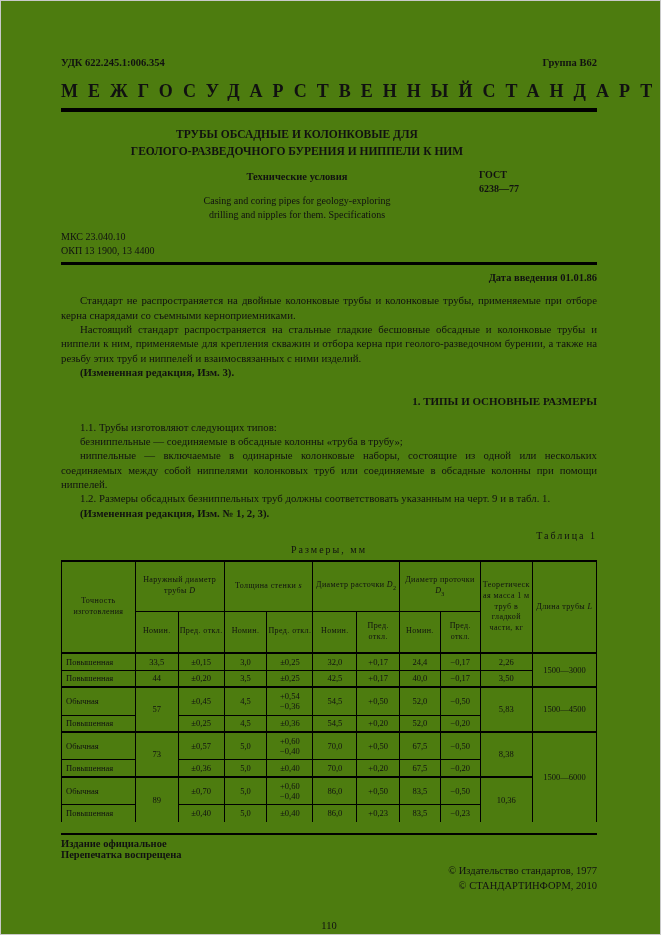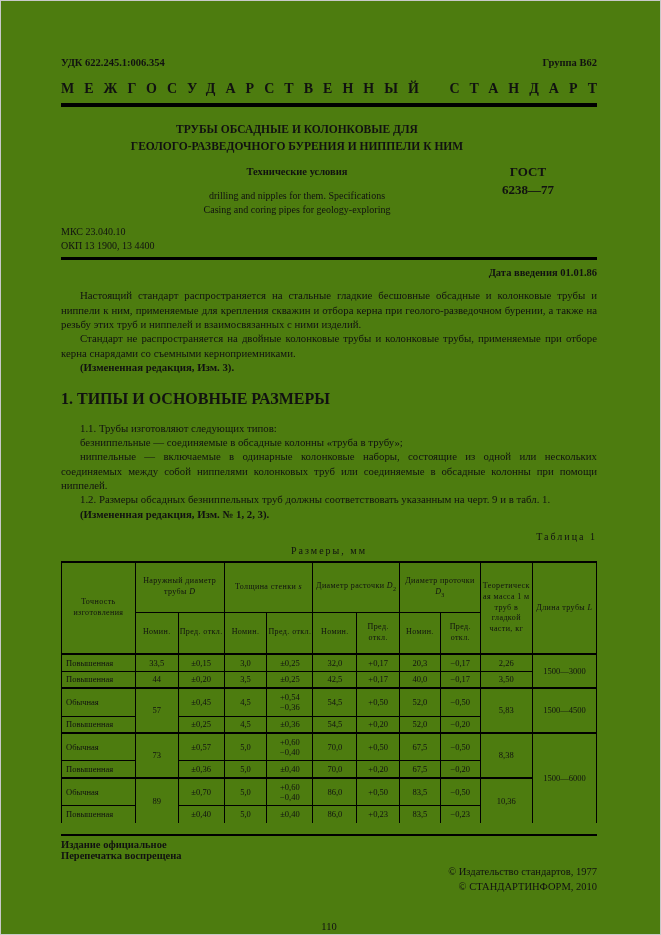--- a/index.html
+++ b/index.html
@@ -10,46 +10,46 @@
     background: #4d7c0f;
     border: 1px solid #c9c9c9;
     font-family: "Liberation Serif", "DejaVu Serif", serif;
     color: #111;
     padding: 56px 63px 0 60px;
     overflow: hidden;
   }
   .udk-row { display: flex; justify-content: space-between; font-weight: bold; font-size: 10.5px; }
   .std-name-row {
     display: flex; justify-content: space-between;
-    font-weight: bold; font-size: 14px;
+    font-weight: bold; font-size: 18px;
     margin-top: 13px;
   }
   .std-name-row .w1 { letter-spacing: 10px; }
   .std-name-row .w2 { letter-spacing: 10px; margin-right: -10px; }
   .rule-thick { height: 4px; background: #000; margin-top: 6px; }
   .rule-thick2 { height: 3px; background: #000; margin-top: 5px; }
 
   .header-block { position: relative; }
   .centered-stack { margin-right: 64px; text-align: center; }
   .doc-title { font-weight: bold; font-size: 11.5px; line-height: 1.45; margin-top: 14px; text-align: center; }
   .doc-subtitle { font-weight: bold; font-size: 10.5px; margin-top: 12px; }
   .doc-title-en { font-size: 10px; line-height: 1.35; margin-top: 12px; }
   .gost-box {
-    position: absolute; right: 14px; top: 42px;
-    width: 110px; text-align: center;
-    font-weight: bold; font-size: 13px; line-height: 1.4;
+    position: absolute; right: 8px; top: 42px;
+    width: 110px; 
+    font-weight: bold; font-size: 10px; line-height: 1.4;
   }
   .codes { font-size: 10px; line-height: 1.35; margin-top: 9px; }
 
   .date-row { text-align: right; font-weight: bold; font-size: 10.5px; margin: 7px 0 10px 0; }
   .date-row .dval { }
 
   .body-text { font-size: 10.8px; line-height: 1.33; text-align: justify; text-indent: 19px; }
   .bold { font-weight: bold; }
-  .section-heading { text-align: left; font-weight: bold; font-size: 16px; margin: 15px 0 13px 0; }
+  .section-heading { text-align: right; font-weight: bold; font-size: 11px; margin: 15px 0 13px 0; }
 
   .table-caption { text-align: right; font-size: 10px; letter-spacing: 2px; margin-top: 10px; }
   .units-title { text-align: center; font-size: 10px; letter-spacing: 2px; margin-top: 3px; }
 
   table.dim-table {
     width: 100%; margin-top: 5px;
     border-collapse: collapse;
     border-top: 2.5px solid #000;
     table-layout: fixed;
     font-size: 8.5px;
@@ -97,43 +97,43 @@
   <div class="rule-thick"></div>
 
   <div class="header-block">
     <div class="centered-stack">
       <div class="doc-title">
         <div>ТРУБЫ ОБСАДНЫЕ И КОЛОНКОВЫЕ ДЛЯ</div>
         <div>ГЕОЛОГО-РАЗВЕДОЧНОГО БУРЕНИЯ И НИППЕЛИ К НИМ</div>
       </div>
       <div class="doc-subtitle">Технические условия</div>
       <div class="doc-title-en">
+        <div>Casing and coring pipes for geology-exploring</div>
         <div>drilling and nipples for them. Specifications</div>
-        <div>Casing and coring pipes for geology-exploring</div>
       </div>
     </div>
     <div class="gost-box">
       <div>ГОСТ</div>
       <div>6238—77</div>
     </div>
     <div class="codes">
       <div>МКС 23.040.10</div>
       <div>ОКП 13 1900, 13 4400</div>
     </div>
   </div>
 
   <div class="rule-thick2"></div>
 
   <div class="date-row">
     <span>Дата введения</span>
     <span class="dval">01.01.86</span>
   </div>
 
+  <p class="body-text">Стандарт не распространяется на двойные колонковые трубы и колонковые трубы, применяемые при отборе керна снарядами со съемными керноприемниками.</p>
   <p class="body-text">Настоящий стандарт распространяется на стальные гладкие бесшовные обсадные и колонковые трубы и ниппели к ним, применяемые для крепления скважин и отбора керна при геолого-разведочном бурении, а также на резьбу этих труб и ниппелей и взаимосвязанных с ними изделий.</p>
-  <p class="body-text">Стандарт не распространяется на двойные колонковые трубы и колонковые трубы, применяемые при отборе керна снарядами со съемными керноприемниками.</p>
   <p class="body-text bold">(Измененная редакция, Изм. 3).</p>
 
   <div class="section-heading">1. ТИПЫ И ОСНОВНЫЕ РАЗМЕРЫ</div>
 
   <p class="body-text">1.1. Трубы изготовляют следующих типов:</p>
   <p class="body-text">безниппельные — соединяемые в обсадные колонны «труба в трубу»;</p>
   <p class="body-text">ниппельные — включаемые в одинарные колонковые наборы, состоящие из одной или нескольких соединяемых между собой ниппелями колонковых труб или соединяемые в обсадные колонны при помощи ниппелей.</p>
   <p class="body-text">1.2. Размеры обсадных безниппельных труб должны соответствовать указанным на черт. 9 и в табл. 1.</p>
   <p class="body-text bold">(Измененная редакция, Изм. № 1, 2, 3).</p>
 
@@ -192,21 +192,21 @@
     </thead>
     <tbody>
         <tr>
           <td class="col-accuracy">Повышенная</td>
           <td>33,5</td>
           <td>±0,15</td>
           <td>3,0</td>
           <td>±0,25</td>
           <td>32,0</td>
           <td>+0,17</td>
-          <td>20,3</td>
+          <td>24,4</td>
           <td>−0,17</td>
           <td>2,26</td>
           <td rowspan="2">1500—3000</td>
         </tr>
         <tr>
           <td class="col-accuracy">Повышенная</td>
           <td>44</td>
           <td>±0,20</td>
           <td>3,5</td>
           <td>±0,25</td>

